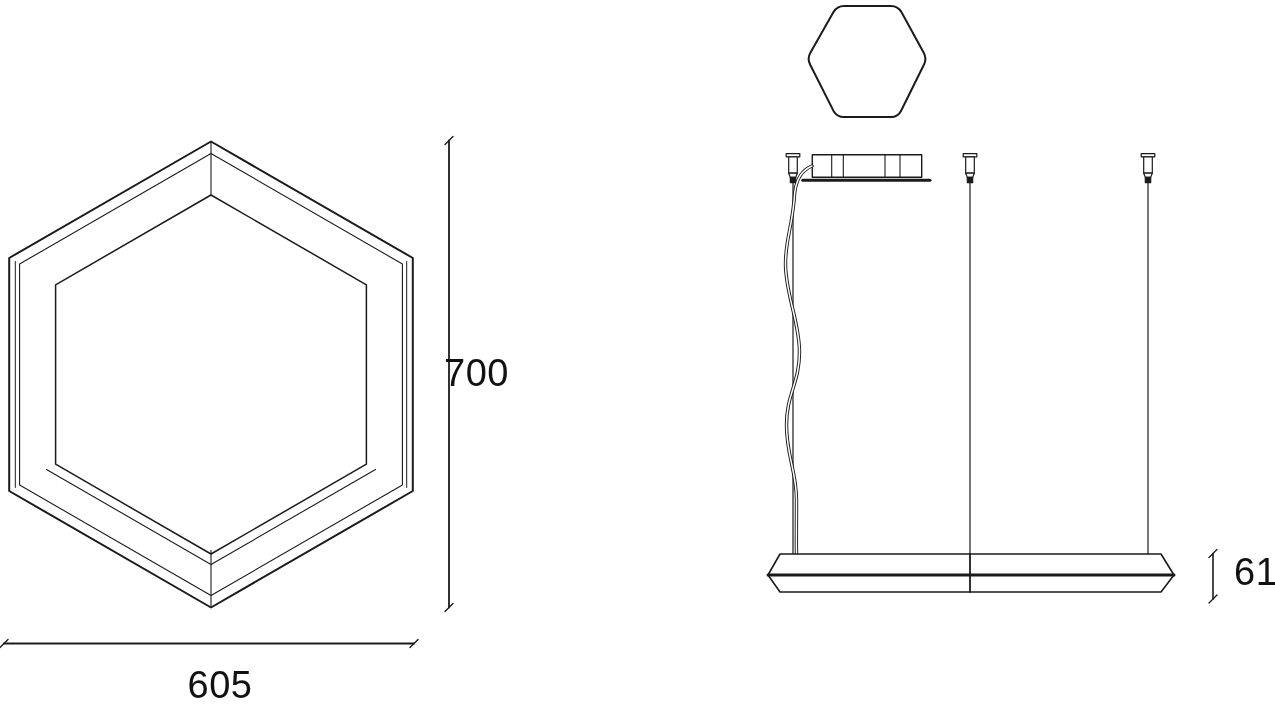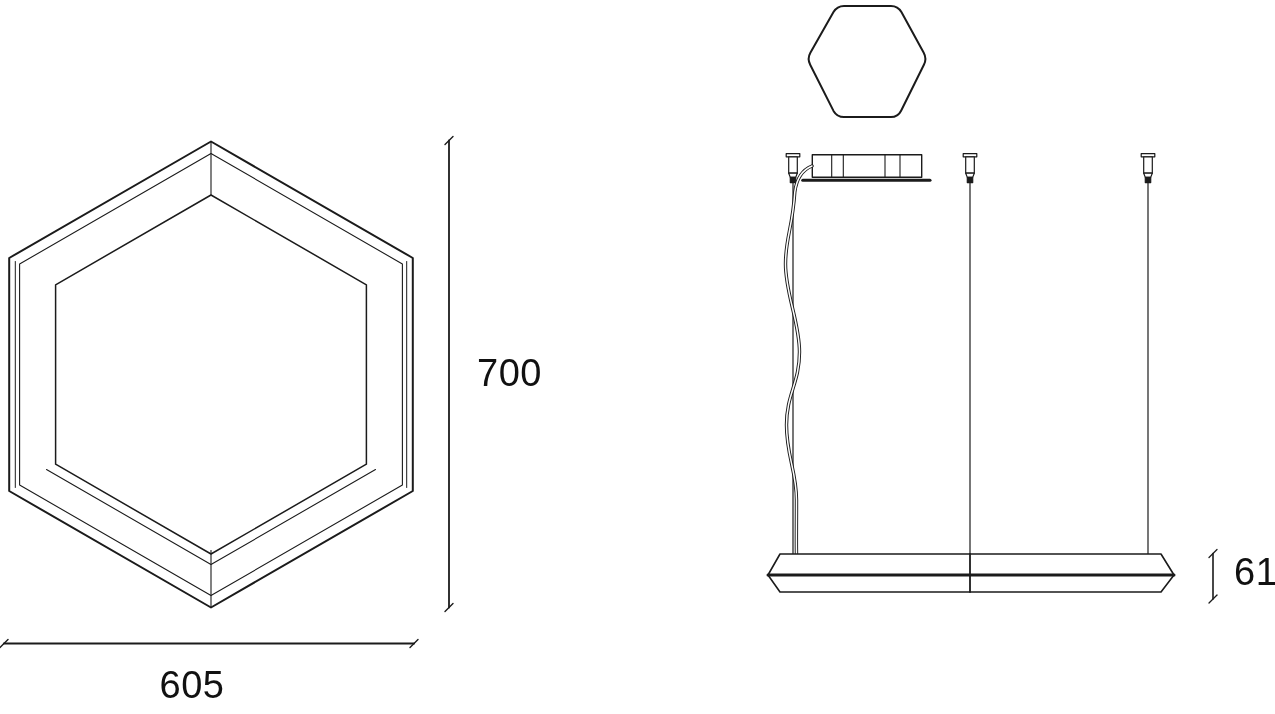--- a/index.html
+++ b/index.html
@@ -15,22 +15,22 @@
   .dim-label{
     position:absolute;
     color:#111111;
     font-size:38px;
     font-weight:500;
     letter-spacing:0.5px;
     line-height:1.15;
     white-space:nowrap;
     user-select:none;
   }
-  .dim-label.height{left:477px;top:352px;}
-  .dim-label.width{left:140px;top:664px;width:104px;text-align:center;}
+  .dim-label.height{left:444px;top:352px;}
+  .dim-label.width{left:168px;top:664px;width:104px;text-align:center;}
   .dim-label.thickness{left:1234px;top:551px;}
 </style>
 </head>
 <body>
 
 <div class="stage">
 
   <svg class="linework" viewBox="0 0 1275 714" fill="none" stroke="#1b1b1b" stroke-linecap="round" stroke-linejoin="round">
 
     <g>

